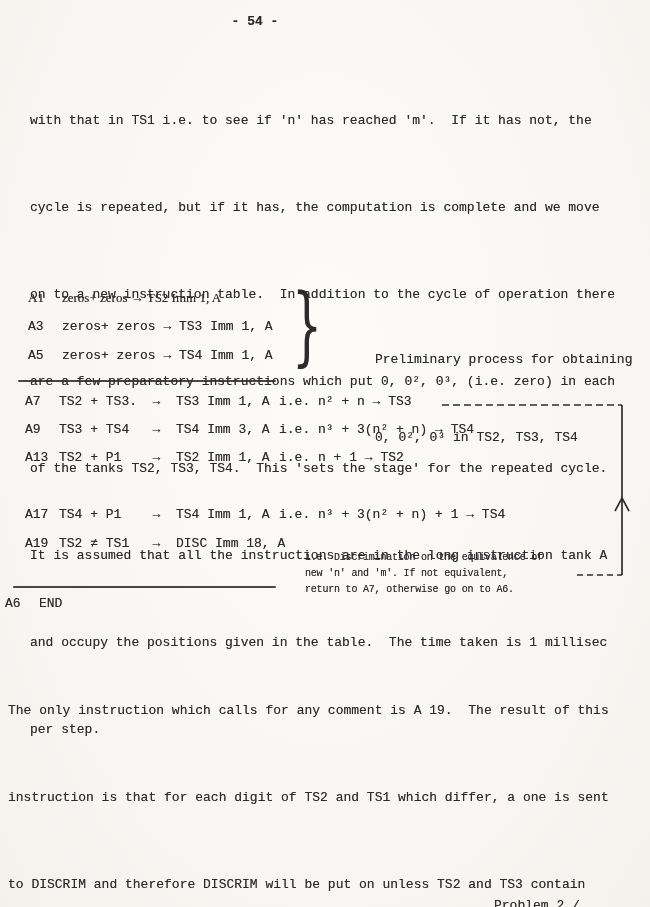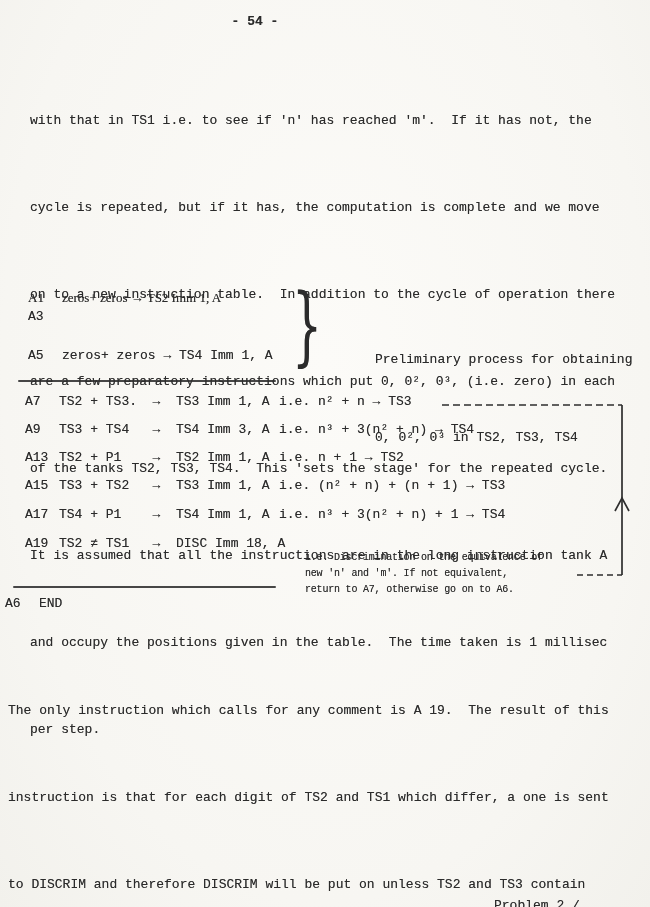--- a/index.html
+++ b/index.html
@@ -17,21 +17,21 @@
   .page-number{top:14px;left:215px;width:80px;text-align:center;font-weight:bold;}
   .para{line-height:29px;white-space:pre;}
   .para1{top:48px;left:30px;}
   .para2{top:638px;left:8px;}
   .trow{display:flex;align-items:baseline;white-space:pre;}
   .tlabel{display:inline-block;width:34px;flex:0 0 34px;}
   .tcode{display:inline-block;white-space:pre;}
   .main-row .tcode{width:220px;flex:0 0 220px;}
   .tmeaning{white-space:pre;}
   .prelim-row-0{top:290px;left:28px;font-family:Liberation Serif, serif;}
-  .prelim-row-1{top:309px;left:28px;}
+  .prelim-row-1{top:319px;left:28px;}
   .prelim-row-2{top:348px;left:28px;}
   .brace{top:282px;left:292px;font-size:86px;font-family:"DejaVu Serif",serif;
          transform:scaleX(0.55);transform-origin:left top;line-height:1;font-weight:400;}
   .prelim-note{top:295px;left:375px;line-height:26px;white-space:pre;}
   .rule{height:2px;background:#2e2e2e;opacity:0.88;border-radius:1px;}
   .rule-1{top:380px;left:18px;width:258px;}
   .rule-2{top:586px;left:13px;width:263px;}
   .main-row-0{top:394px;left:25px;}
   .main-row-1{top:422px;left:25px;}
   .main-row-2{top:450px;left:25px;}
@@ -59,21 +59,21 @@
     <div>of the tanks TS2, TS3, TS4.  This 'sets the stage' for the repeated cycle.</div>
     <div>It is assumed that all the instructions are in the long instruction tank A</div>
     <div>and occupy the positions given in the table.  The time taken is 1 millisec</div>
     <div>per step.</div>
   </div>
 
   <div class="abs trow prelim-row-0">
     <span class="tlabel">A1</span><span class="tcode">zeros+ zeros → TS2 Imm 1, A</span>
   </div>
   <div class="abs trow prelim-row-1">
-    <span class="tlabel">A3</span>
+    <span class="tlabel">A3</span><span class="tcode">zeros+ zeros → TS3 Imm 1, A</span>
   </div>
   <div class="abs trow prelim-row-2">
     <span class="tlabel">A5</span><span class="tcode">zeros+ zeros → TS4 Imm 1, A</span>
   </div>
   <div class="abs brace">}</div>
 
   <div class="abs prelim-note">
     <div>Preliminary process for obtaining</div>
     <div>0, 0², 0³ in TS2, TS3, TS4</div>
   </div>
@@ -81,23 +81,20 @@
   <div class="abs rule rule-1"></div>
 
   <div class="abs trow main-row main-row-0">
     <span class="tlabel">A7</span><span class="tcode">TS2 + TS3.  →  TS3 Imm 1, A</span><span class="tmeaning">i.e. n² + n → TS3</span>
   </div>
   <div class="abs trow main-row main-row-1">
     <span class="tlabel">A9</span><span class="tcode">TS3 + TS4   →  TS4 Imm 3, A</span><span class="tmeaning">i.e. n³ + 3(n² + n) → TS4</span>
   </div>
   <div class="abs trow main-row main-row-2">
     <span class="tlabel">A13</span><span class="tcode">TS2 + P1    →  TS2 Imm 1, A</span><span class="tmeaning">i.e. n + 1 → TS2</span>
-  </div>
-  <div class="abs trow main-row main-row-3">
-    <span class="tlabel">A15</span><span class="tcode">TS3 + TS2   →  TS3 Imm 1, A</span><span class="tmeaning">i.e. (n² + n) + (n + 1) → TS3</span>
   </div>
   <div class="abs trow main-row main-row-4">
     <span class="tlabel">A17</span><span class="tcode">TS4 + P1    →  TS4 Imm 1, A</span><span class="tmeaning">i.e. n³ + 3(n² + n) + 1 → TS4</span>
   </div>
   <div class="abs trow main-row main-row-5">
     <span class="tlabel">A19</span><span class="tcode">TS2 ≠ TS1   →  DISC Imm 18, A</span>
   </div>
   <div class="abs a19-note">i.e. Discrimination on the equivalence of
 new 'n' and 'm'.  If not equivalent,
 return to A7, otherwise go on to A6.</div>

